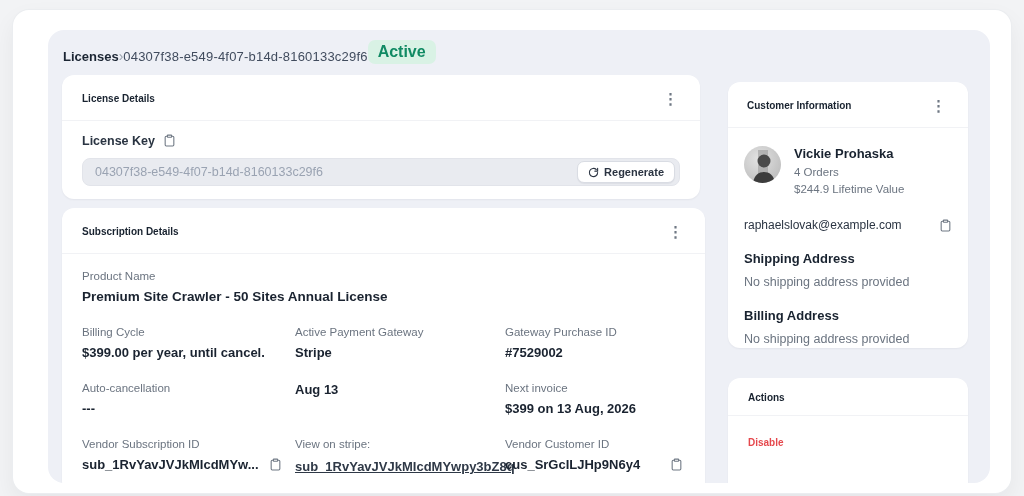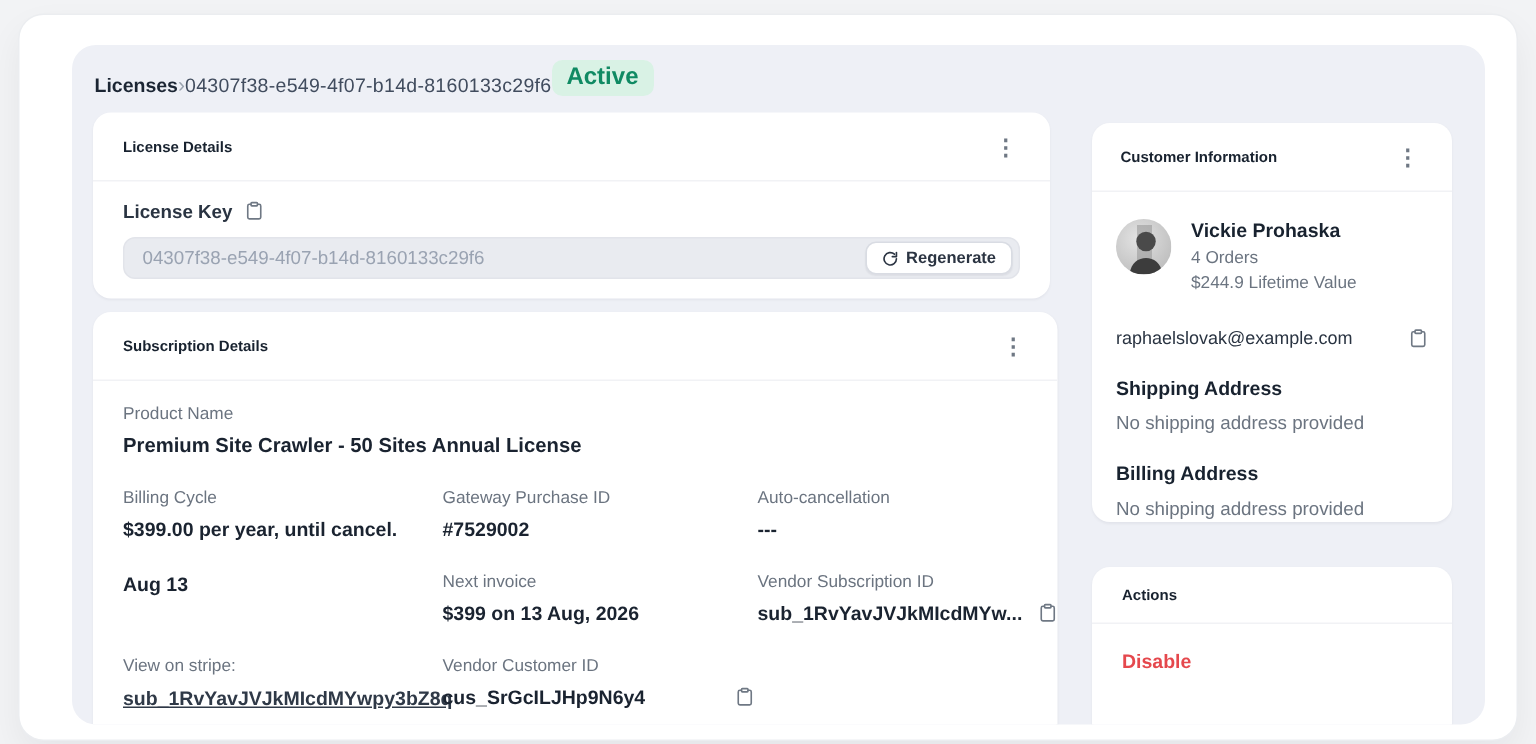--- a/index.html
+++ b/index.html
@@ -87,21 +87,21 @@
   .avatar { width:37px; height:37px; border-radius:50%; overflow:hidden; flex:0 0 auto; }
   .cust-name { font-size:13px; font-weight:700; color:#18222f; margin-bottom:3px; }
   .cust-meta { font-size:11.5px; color:#6b7480; line-height:1.45; }
   .email-row { margin-top:21px; display:flex; align-items:center; justify-content:space-between; }
   .email-text { font-size:12px; color:#2a3442; }
   .addr-heading { margin-top:19px; font-size:13px; font-weight:700; color:#18222f; }
   .addr-value { margin-top:9px; font-size:12.5px; color:#6b7480; }
 
   
   .actions-body { padding:16px 20px; }
-  .danger-link { font-size:13px; font-weight:600; cursor:pointer; background:none; border:none; font-family:"Liberation Sans", sans-serif; }
+  .danger-link { font-size:10px; font-weight:600; cursor:pointer; background:none; border:none; font-family:"Liberation Sans", sans-serif; }
 </style>
 </head>
 <body>
 
 <div class="page">
   <div class="outer-panel">
     <div class="content">
 
       <div class="breadcrumb">
         <span class="crumb-root">Licenses</span>
@@ -151,20 +151,26 @@
             <div class="f-label">Product Name</div>
             <div class="f-value" style="font-size:13.5px;">
                 <span>Premium Site Crawler - 50 Sites Annual License</span>
               </div>
           </div>
 
           <div class="sub-field">
             <div class="f-label">Billing Cycle</div>
             <div class="f-value">
                 <span>$399.00 per year, until cancel.</span>
+              </div>
+          </div>
+          <div class="sub-field">
+            <div class="f-label">Active Payment Gateway</div>
+            <div class="f-value">
+                <span>Stripe</span>
               </div>
           </div>
           <div class="sub-field">
             <div class="f-label">Gateway Purchase ID</div>
             <div class="f-value">
                 <span>#7529002</span>
               </div>
           </div>
 
           <div class="sub-field">

